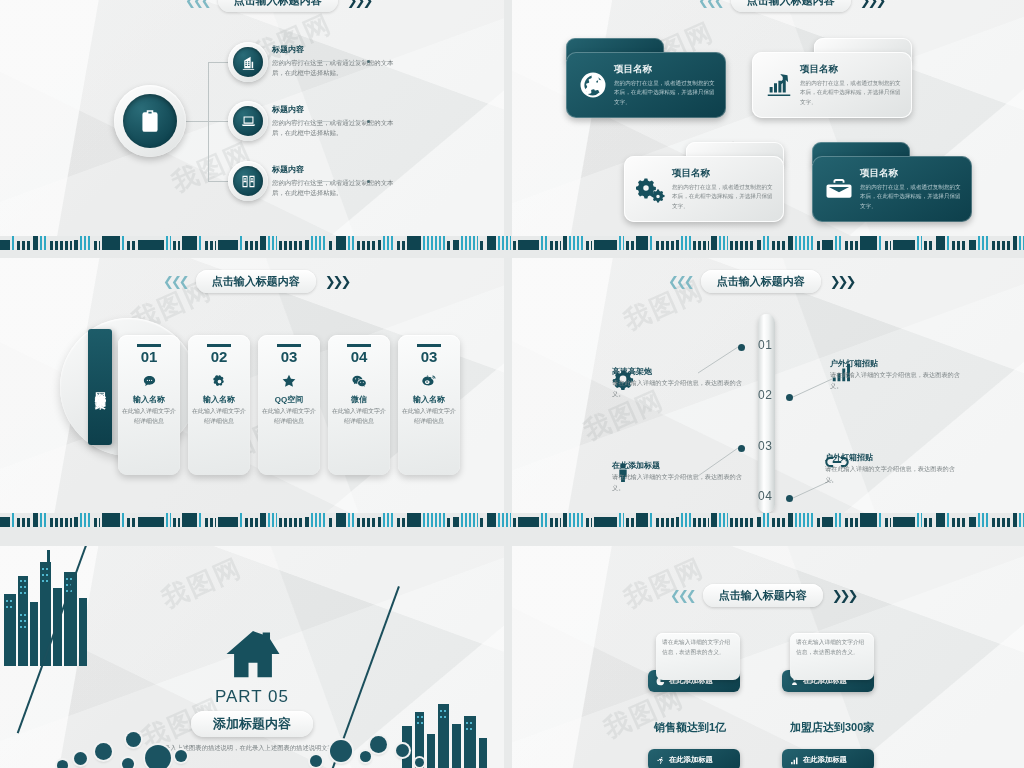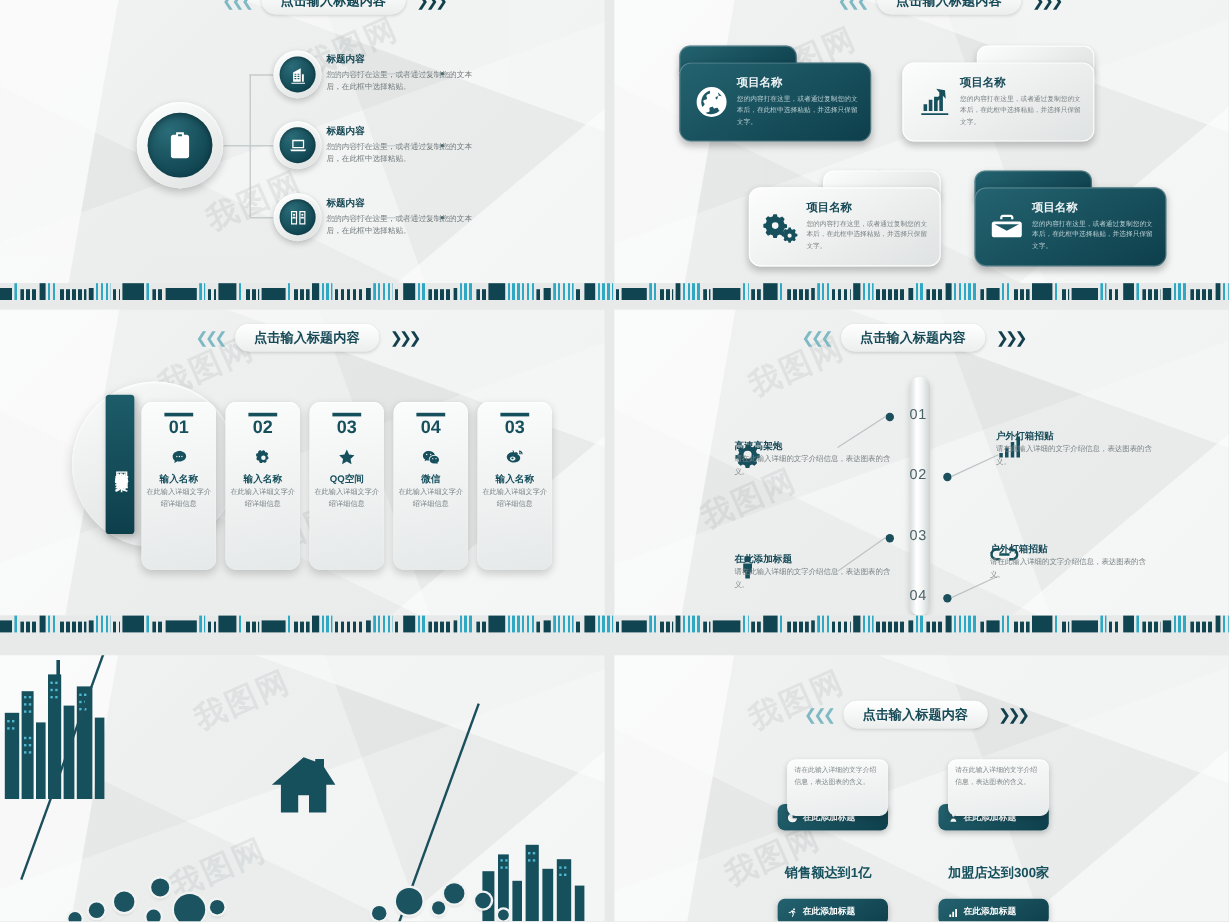--- a/index.html
+++ b/index.html
@@ -743,20 +743,25 @@
         </g>
       </svg>
     </div>
     <div class="diagline" style="left:398px;top:40px;width:1.6px;height:220px;transform:rotate(20deg);transform-origin:top left;"></div>
 
     <div style="position:absolute;left:224px;top:82px;">
       <svg width="58" height="52" viewBox="0 0 24 22" fill="#17505d">
         <path d="M12 1.3L.8 11h3.2v9.8h6.1v-6.1h3.8v6.1h6.1V11h3.2L19.2 4.7V1.9h-3.1v.9L12 1.3z"></path>
       </svg>
     </div>
+    <div class="parttitle" style="left:142px;top:141px;">
+      <div class="pt">PART 05</div>
+      <div class="pill2">添加标题内容</div>
+      <div class="sub">在此录入上述图表的描述说明，在此录入上述图表的描述说明文字信息。</div>
+    </div>
 
     <div class="bubble" style="left:57px;top:214px;width:11px;height:11px;"></div>
     <div class="bubble" style="left:74px;top:206px;width:13px;height:13px;"></div>
     <div class="bubble" style="left:95px;top:197px;width:17px;height:17px;"></div>
     <div class="bubble" style="left:122px;top:212px;width:12px;height:12px;"></div>
     <div class="bubble" style="left:126px;top:186px;width:15px;height:15px;"></div>
     <div class="bubble" style="left:145px;top:199px;width:26px;height:26px;"></div>
 
     <div class="bubble" style="left:175px;top:204px;width:12px;height:12px;"></div>
     <div class="bubble" style="left:310px;top:209px;width:12px;height:12px;"></div>

